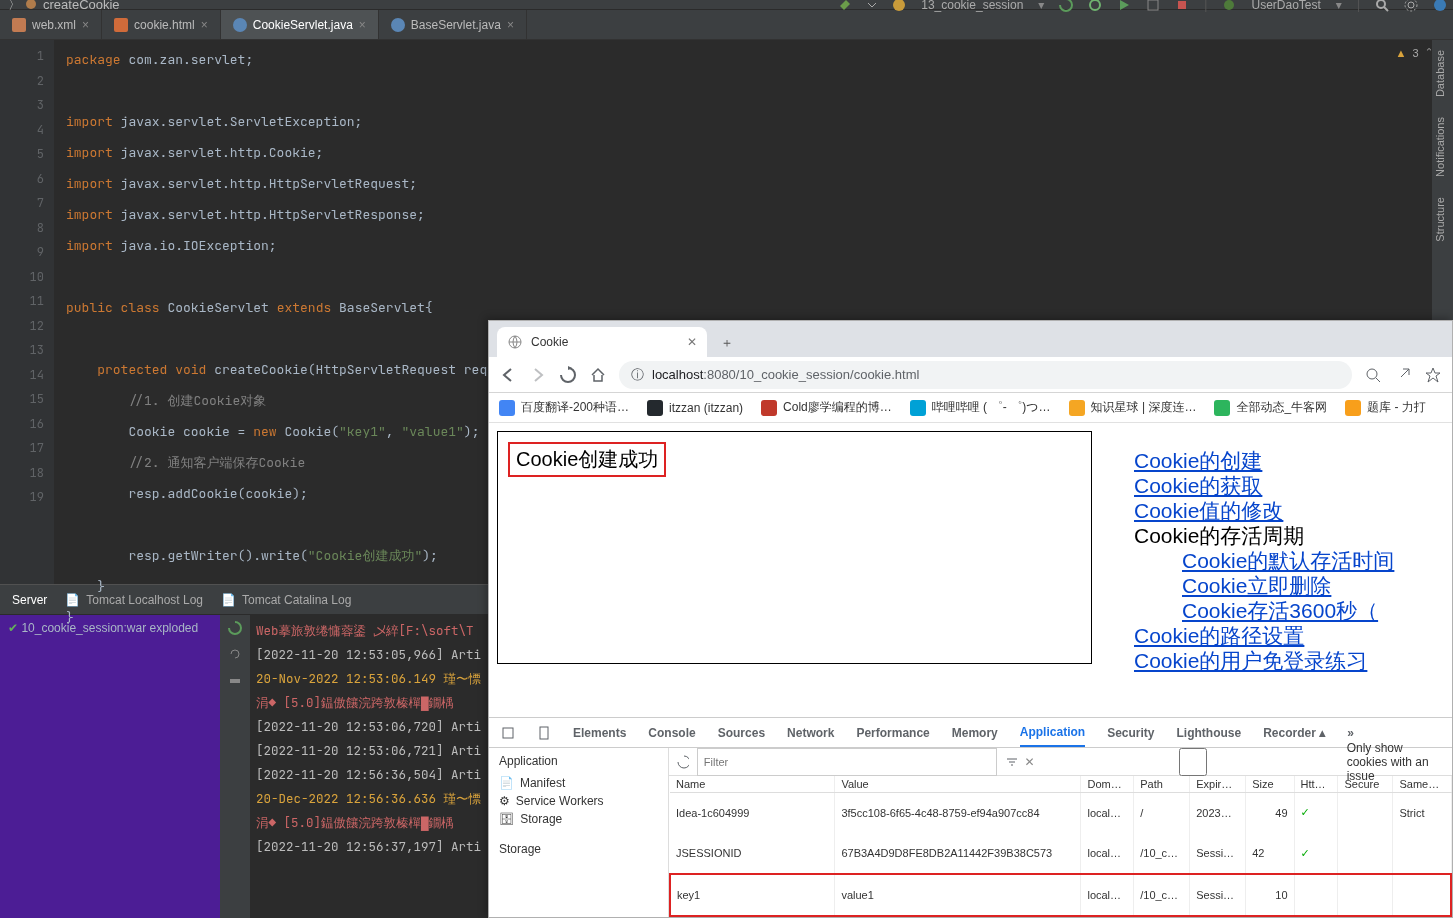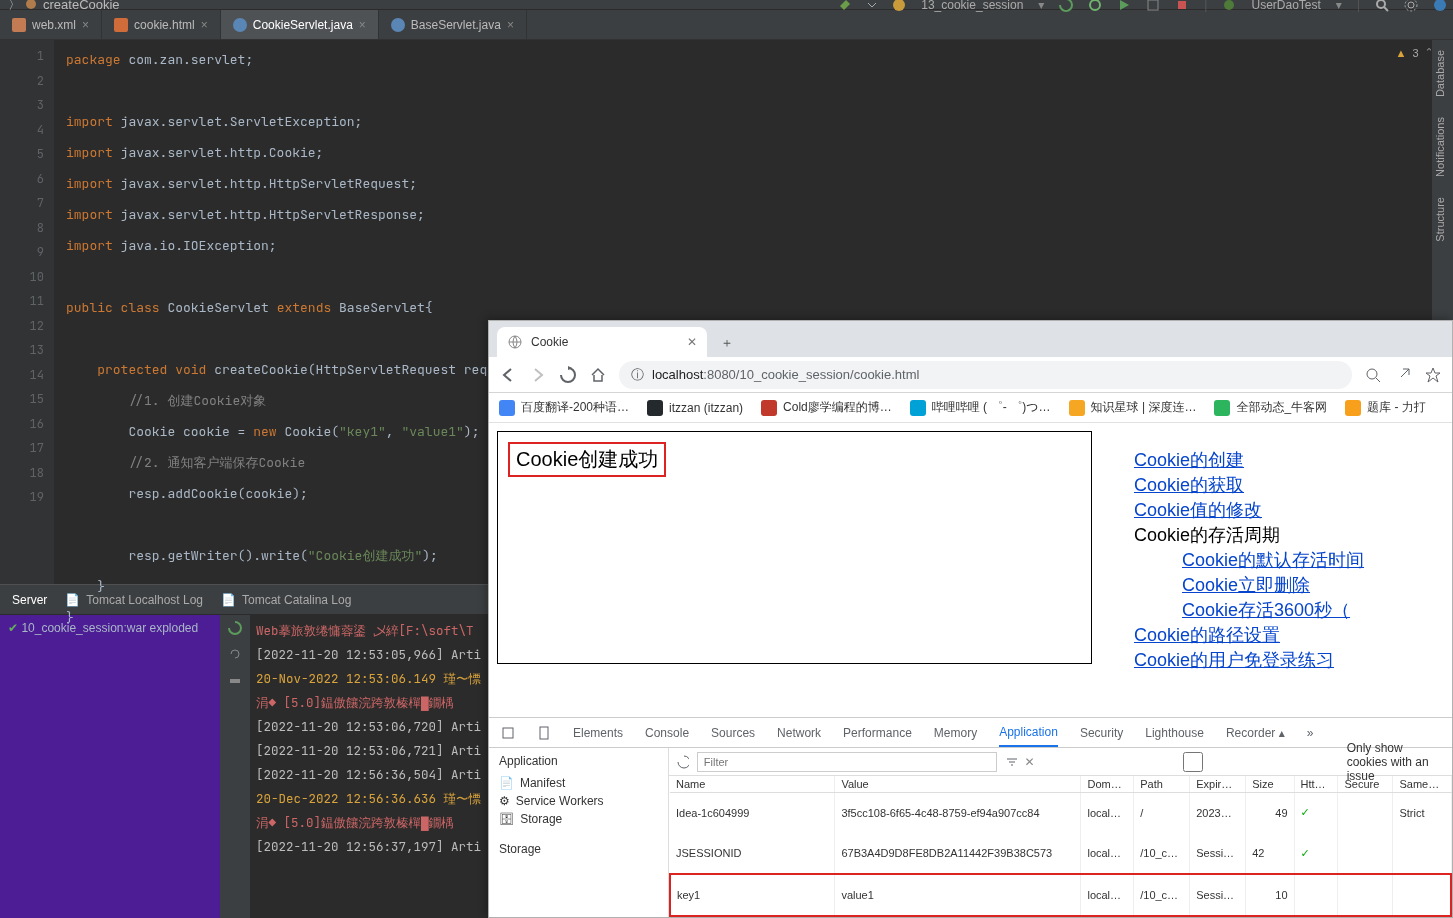--- a/index.html
+++ b/index.html
@@ -159,50 +159,50 @@
 }
 .page-left {
   width: 595px; border: 1px solid #000; margin: 8px 0 0 8px;
   padding: 10px; position: relative; height: 233px;
 }
 .success-box {
   border: 2px solid #d22; padding: 2px 6px; font-size: 20px; color: #000;
   display: inline-block; font-family: "Microsoft YaHei",sans-serif;
 }
 .page-right {
-  flex: 1; padding: 25px 7px 0 42px; font-size: 18px;
+  flex: 1; padding: 25px 7px 0 42px; font-size: 21px;
   line-height: 25px; font-family: "Microsoft YaHei",sans-serif;
 }
 .page-right a { color: #0645cc; text-decoration: underline; }
 .page-right .no-link { color: #000; }
 .indent { padding-left: 48px; }
 .devtools {
   height: 200px; border-top: 1px solid #ccc; background: #fff;
   display: flex; flex-direction: column; font-size: 12px; color: #333;
   position: absolute; bottom: 0; left: 0; right: 0;
 }
 .dt-tabs {
   height: 30px; display: flex; align-items: center; gap: 22px;
-  padding: 0 12px; border-bottom: 1px solid #ccc;
+  padding: 0 12px; border-bottom: 1px solid #ccc; font-weight: bold;
 }
 .dt-tab { color: #5f6368; }
 .dt-tab.active { color: #1a73e8; border-bottom: 2px solid #1a73e8; padding-bottom: 6px; margin-bottom: -7px; }
 .dt-body { flex: 1; display: flex; }
 .dt-side {
   width: 180px; border-right: 1px solid #ddd; padding: 6px 10px;
 }
 .dt-side h4 { font-size: 12px; font-weight: normal; color: #333; margin-bottom: 6px; }
 .dt-side-item { display: flex; align-items: center; gap: 6px; padding: 2px 0; color: #333; }
 .dt-main { flex: 1; display: flex; flex-direction: column; }
 .dt-filter {
   height: 28px; display: flex; align-items: center; gap: 8px;
   padding: 0 8px; border-bottom: 1px solid #ddd;
 }
 .dt-filter input {
-  flex: 0 0 300px; border: 1px solid #ccc; height: 20px; padding: 0 6px;
+  flex: 0 0 300px; border: 1px solid #ccc; height: 28px; padding: 0 6px;
   font-size: 11px;
 }
 .cookies-table {
   flex: 1; font-size: 11px; border-collapse: collapse; width: 100%;
 }
 .cookies-table th, .cookies-table td {
   text-align: left; padding: 2px 6px; border-right: 1px solid #eee;
   white-space: nowrap; overflow: hidden; text-overflow: ellipsis;
 }
 .cookies-table th { border-bottom: 1px solid #ddd; color: #333; font-weight: normal; }

